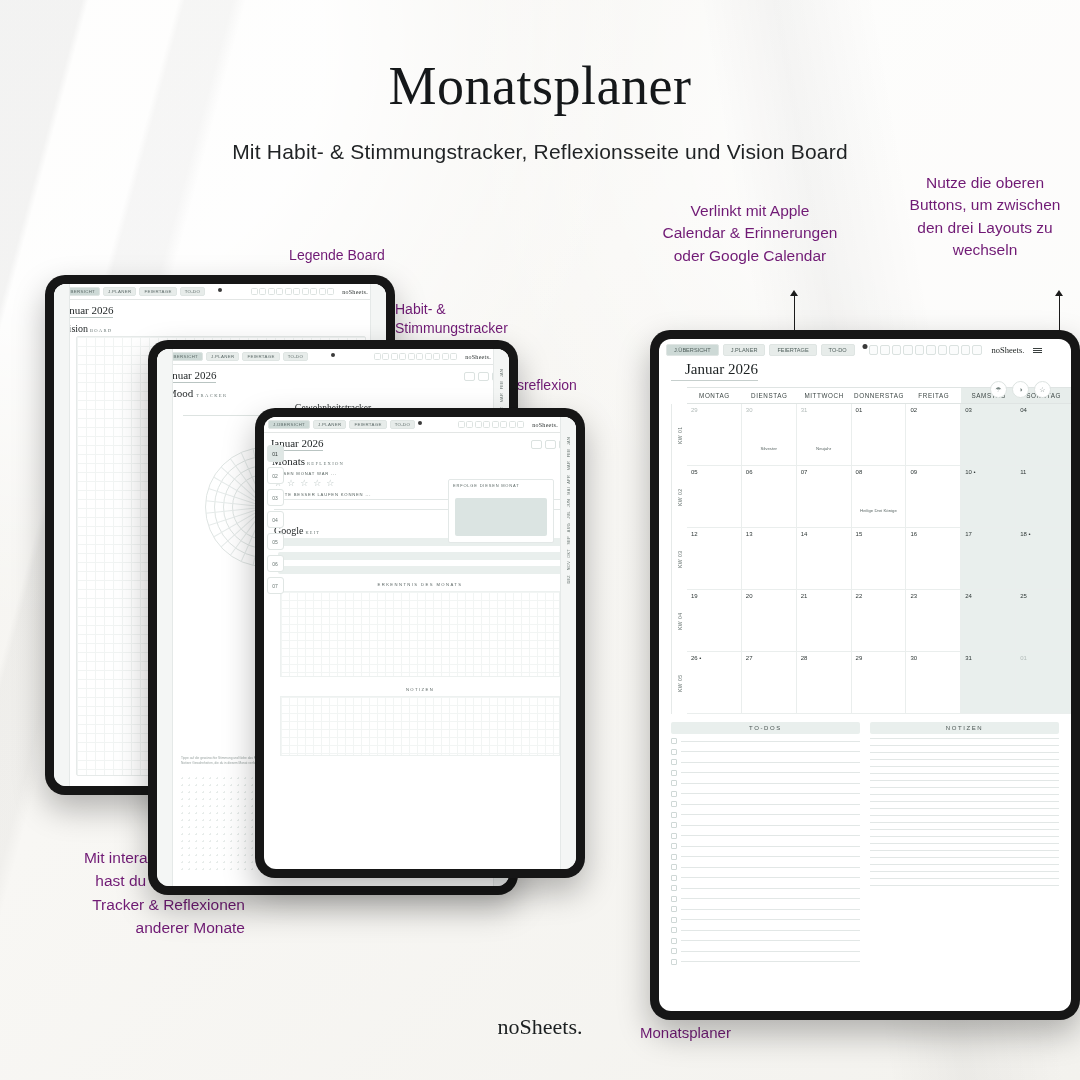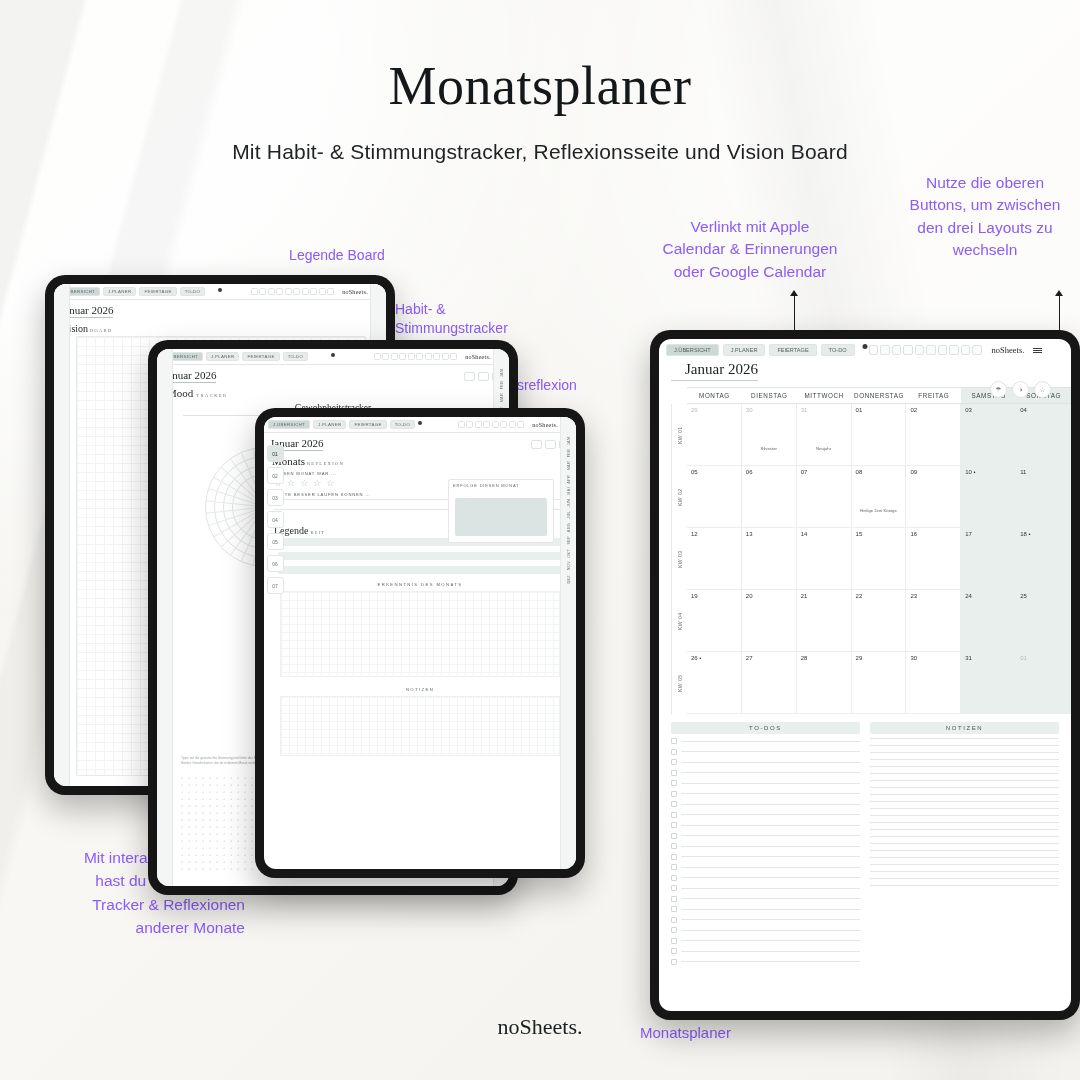--- a/index.html
+++ b/index.html
@@ -35,25 +35,25 @@
     color:#15181a;
   }
   .subtitle {
     position:absolute; top:140px; left:0; width:1080px;
     text-align:center;
     font-size:21px; font-weight:400; letter-spacing:.2px;
     color:#1f2224;
   }
 
   
-  .anno { position:absolute; font-size:15.5px; line-height:1.45; color:#8b5cf6; }
+  .anno { position:absolute; font-size:15.5px; line-height:1.45; color:#701a75; }
   .anno.c { text-align:center; }
   .anno.r { text-align:right; }
 
-  #anno-calendar { top:216px; left:660px; width:180px; text-align:center; }
+  #anno-calendar { top:200px; left:660px; width:180px; text-align:center; }
   #anno-layouts  { top:172px; left:900px; width:170px; text-align:center; }
   #anno-vision   { top:245px; left:262px; width:150px; text-align:center; font-size:14px;}
   #anno-habit    { top:300px; left:395px; width:140px; font-size:14px; line-height:1.35;}
   #anno-reflex   { top:375px; left:478px; width:150px; font-size:14px;}
   #anno-buttons  { top:846px; left:55px; width:190px; text-align:right; font-size:15.5px; line-height:1.5;}
   #label-monatsplaner { top:1022px; left:640px; width:180px; font-size:15px;}
 
   
   .arrow { position:absolute; }
   .arrow .v { position:absolute; width:1px; background:#1c1c1c; }
@@ -535,21 +535,21 @@
     <div class="rf-sub">HÄTTE BESSER LAUFEN KÖNNEN ...</div>
     <div class="rf-line"></div>
     <div class="rf-line"></div>
 
     <div class="rf-box">
       <div class="cap">ERFOLGE DIESEN MONAT</div>
       <div class="fill"></div>
     </div>
 
     <div class="dank">
-      <span>Legende</span><small>KEIT</small>
+      <span>Google</span><small>KEIT</small>
     </div>
     <div class="bar"></div>
     <div class="bar"></div>
     <div class="bar"></div>
 
     <div class="rf-caption">ERKENNTNIS DES MONATS</div>
     <div class="rf-grid"></div>
     <div class="rf-notes">NOTIZEN</div>
     <div class="rf-grid" style="height:60px"></div>
 

